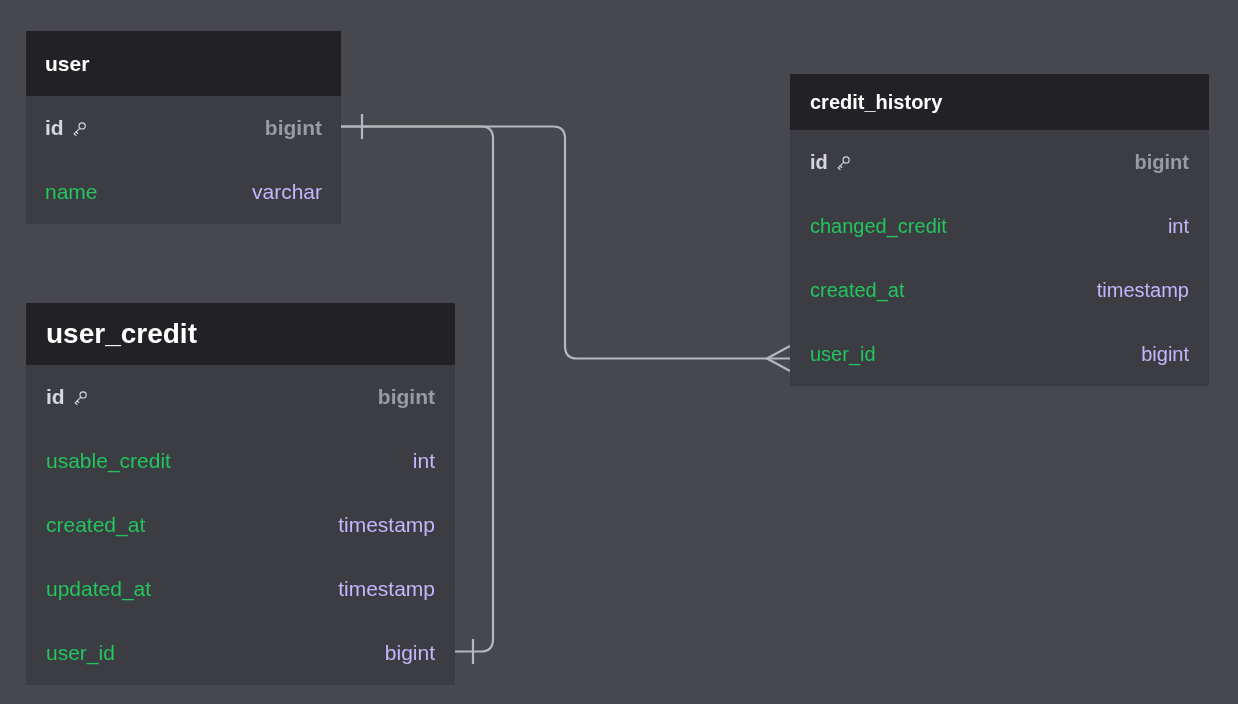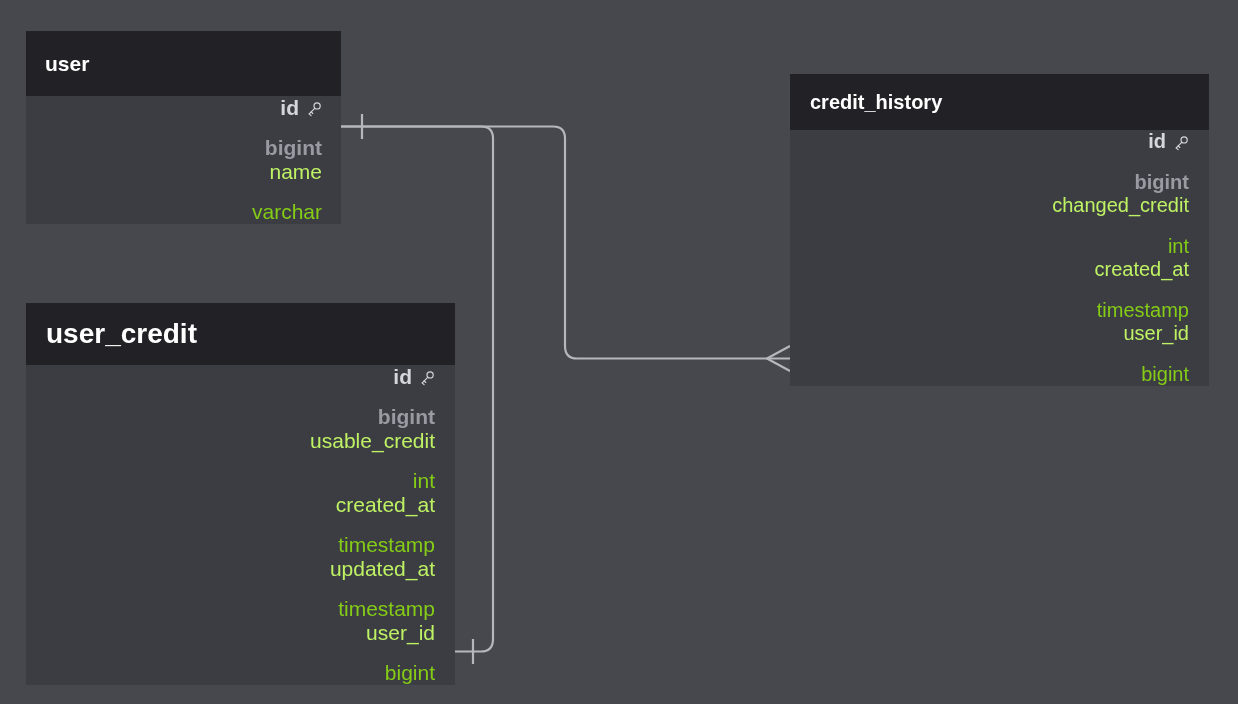--- a/index.html
+++ b/index.html
@@ -30,40 +30,39 @@
   .entity-header {
     background:#222226;
     color:#ffffff;
     font-weight:bold;
     display:flex;
     align-items:center;
   }
   .entity-body { padding:0; }
   .field-row {
     display:flex;
-    align-items:flex-end;
+    align-items:center;
     justify-content:space-between;
     width:100%;
-    flex-direction:column;
   }
   .field-name {
     display:flex;
     align-items:center;
     gap:7px;
-    color:#bef264;
+    color:#22c55e;
     white-space:nowrap;
   }
   .field-row.pk .field-name,
   .field-row.pk .field-type {
     font-weight:bold;
   }
   .field-row.pk .field-name { color:#d6d7dc; }
   .field-row.pk .field-type { color:#9a9ba2; }
   .field-type {
-    color:#84cc16;
+    color:#c4b5fd;
     white-space:nowrap;
   }
   .key-icon {
     display:inline-block;
     width:16px; height:16px;
     flex:0 0 16px;
     position:relative;
     top:1px;
   }
   .key-icon svg { display:block; }

